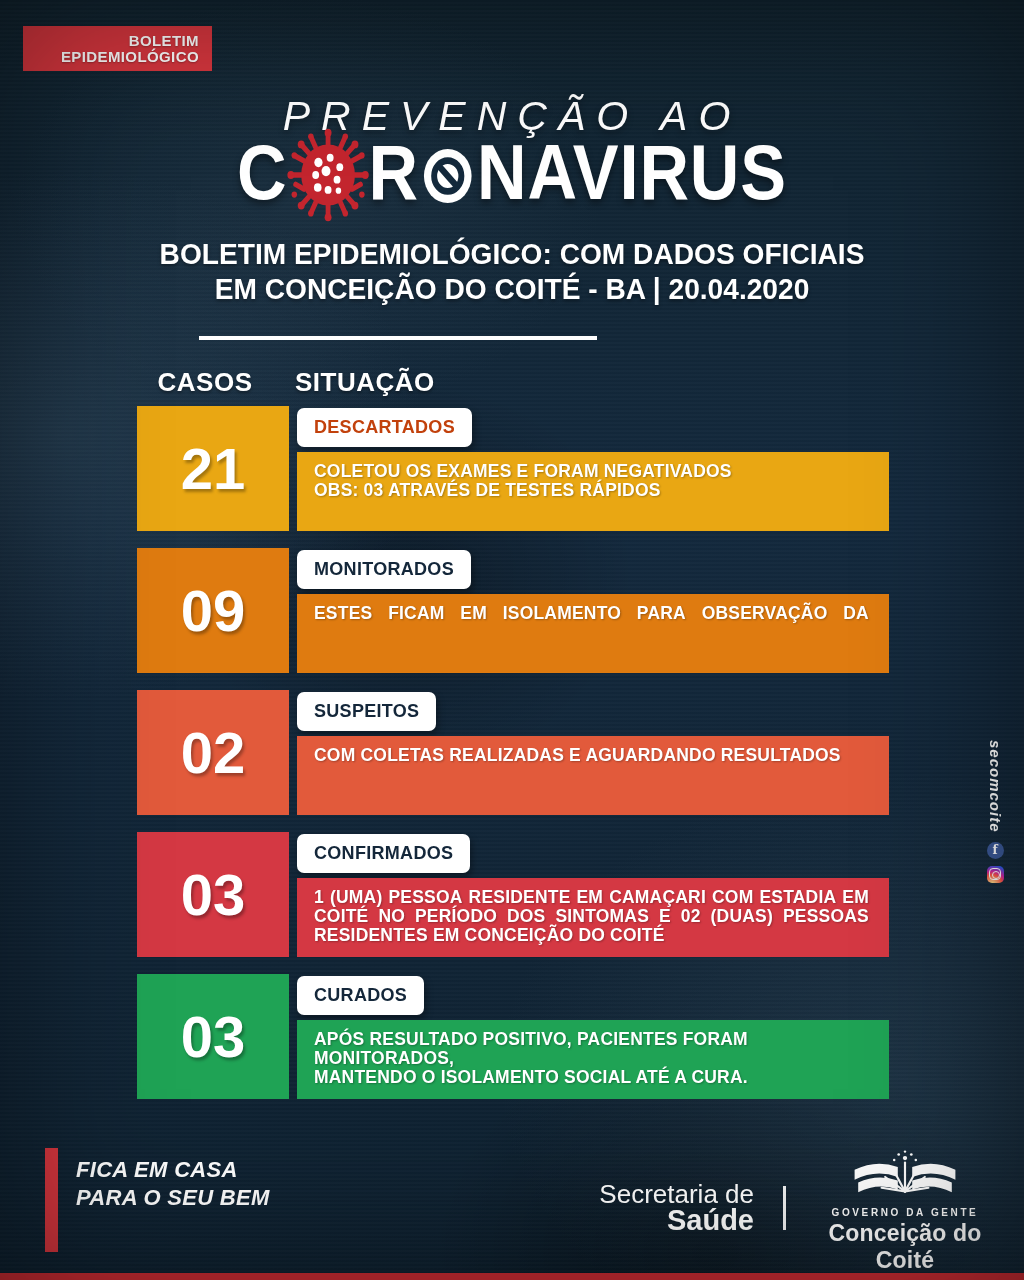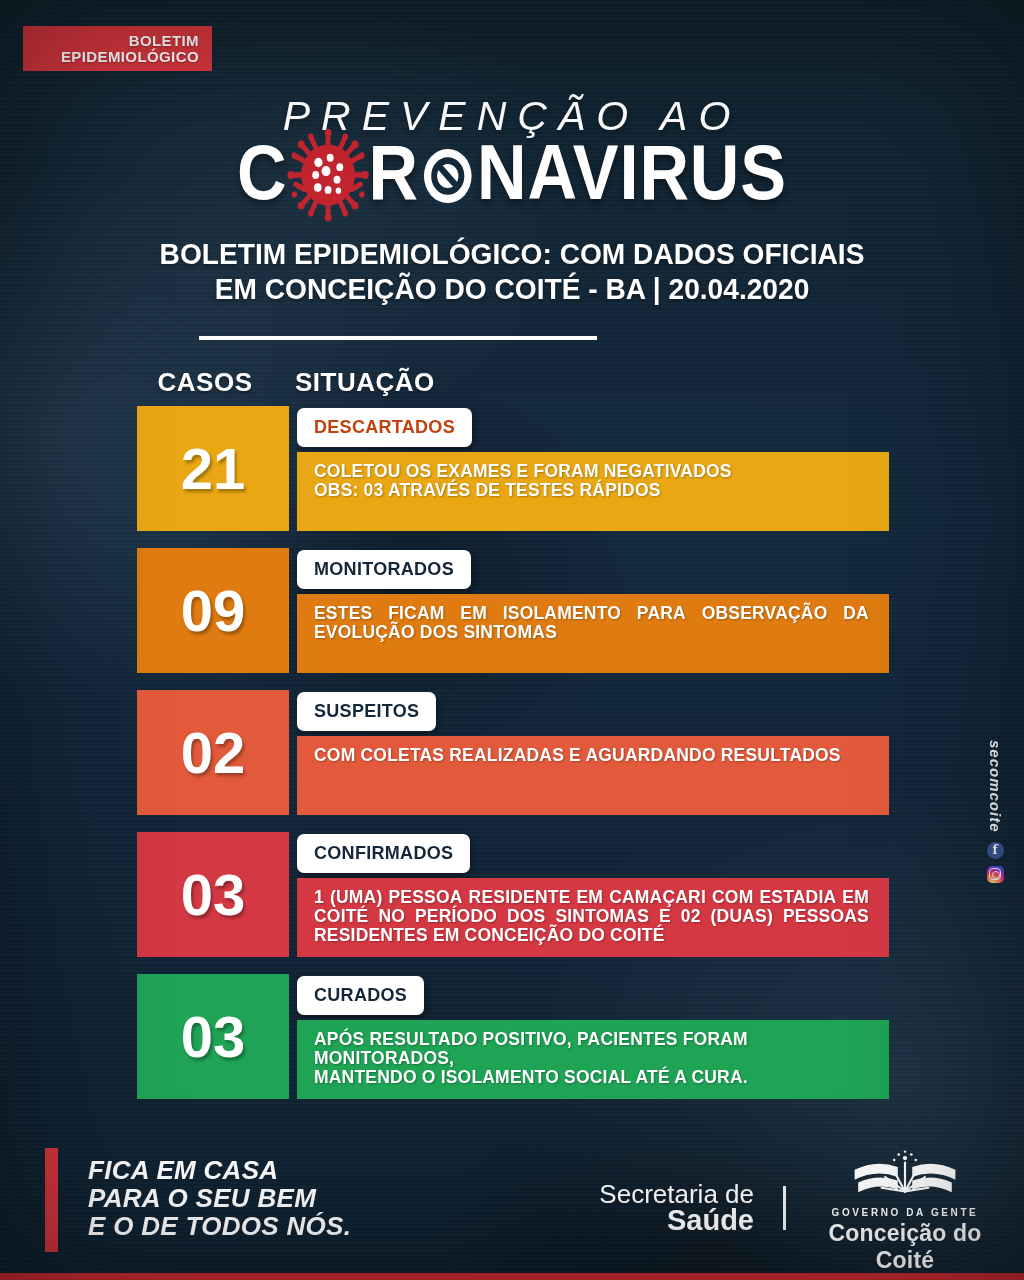--- a/index.html
+++ b/index.html
@@ -53,22 +53,22 @@
   .tag{position:absolute;top:2px;left:0;background:#fff;border-radius:7px;padding:0 17px;
     height:39px;display:flex;align-items:center;font-size:18px;font-weight:bold;
     box-shadow:2px 4px 7px rgba(0,0,0,.35);letter-spacing:.3px;}
   .descbar{position:absolute;left:0;right:0;top:46px;bottom:0;box-sizing:border-box;
     padding:10px 20px 0 17px;font-size:17.5px;font-weight:bold;line-height:19px;
     letter-spacing:.2px;text-shadow:1px 1px 2px rgba(0,0,0,.28);}
   .jline{display:flex;justify-content:space-between;}
 
   
   .accent-bar{position:absolute;left:45px;top:1148px;width:13px;height:104px;}
-  .stay{position:absolute;left:88px;top:1156px;font-style:italic;font-weight:600;
-    font-size:26px;line-height:28px;letter-spacing:.3px;}
+  .stay{position:absolute;left:76px;top:1156px;font-style:italic;font-weight:600;
+    font-size:22px;line-height:28px;letter-spacing:.3px;}
   .secretaria{position:absolute;right:270px;top:1181px;text-align:right;line-height:26px;}
   .sec1{font-size:26px;font-weight:400;}
   .sec2{font-size:29px;font-weight:bold;}
   .vdiv{position:absolute;left:783px;top:1186px;width:3px;height:44px;background:#fff;opacity:.95;}
   .govlogo{position:absolute;left:805px;top:1150px;width:200px;text-align:center;}
   .govlogo .flag{display:block;margin:0 auto;}
   .gov-top{font-size:10px;font-weight:bold;letter-spacing:2.6px;margin-top:3px;}
   .gov-name{font-size:23px;font-weight:bold;margin-top:2px;letter-spacing:.2px;}
   .gov-tag{font-family:"DejaVu Serif",serif;font-style:italic;font-size:16px;margin-top:3px;letter-spacing:2.5px;}
   .bottom-strip{position:absolute;left:0;right:0;bottom:0;height:7px;}
@@ -191,21 +191,20 @@
           <div class="descbar" style="background: rgb(223, 123, 16);">
             <div class="jline">
               <span>ESTES</span>
               <span>FICAM</span>
               <span>EM</span>
               <span>ISOLAMENTO</span>
               <span>PARA</span>
               <span>OBSERVAÇÃO</span>
               <span>DA</span>
             </div>
-            <div class="line">EVOLUÇÃO DOS SINTOMAS</div>
           </div>
         </div>
       </div>
       <div class="row">
         <div class="numbox" style="background: rgb(226, 90, 59);">02</div>
         <div class="rowbody">
           <div class="tag" style="color: rgb(20, 39, 58);">SUSPEITOS</div>
           <div class="descbar" style="background: rgb(226, 90, 59);">
             <div class="line">COM COLETAS REALIZADAS E AGUARDANDO RESULTADOS</div>
           </div>
@@ -251,21 +250,20 @@
             <div class="line">MANTENDO O ISOLAMENTO SOCIAL ATÉ A CURA.</div>
           </div>
         </div>
       </div>
     </div>
 
   <div class="accent-bar" style="background: rgb(214, 54, 62);"></div>
   <div class="stay">
     <div>FICA EM CASA</div>
     <div>PARA O SEU BEM</div>
-    <div>E O DE TODOS NÓS.</div>
   </div>
 
   <div class="secretaria">
     <div class="sec1">Secretaria de</div>
     <div class="sec2">Saúde</div>
   </div>
 
   <div class="vdiv"></div>
 
   <div class="govlogo">

